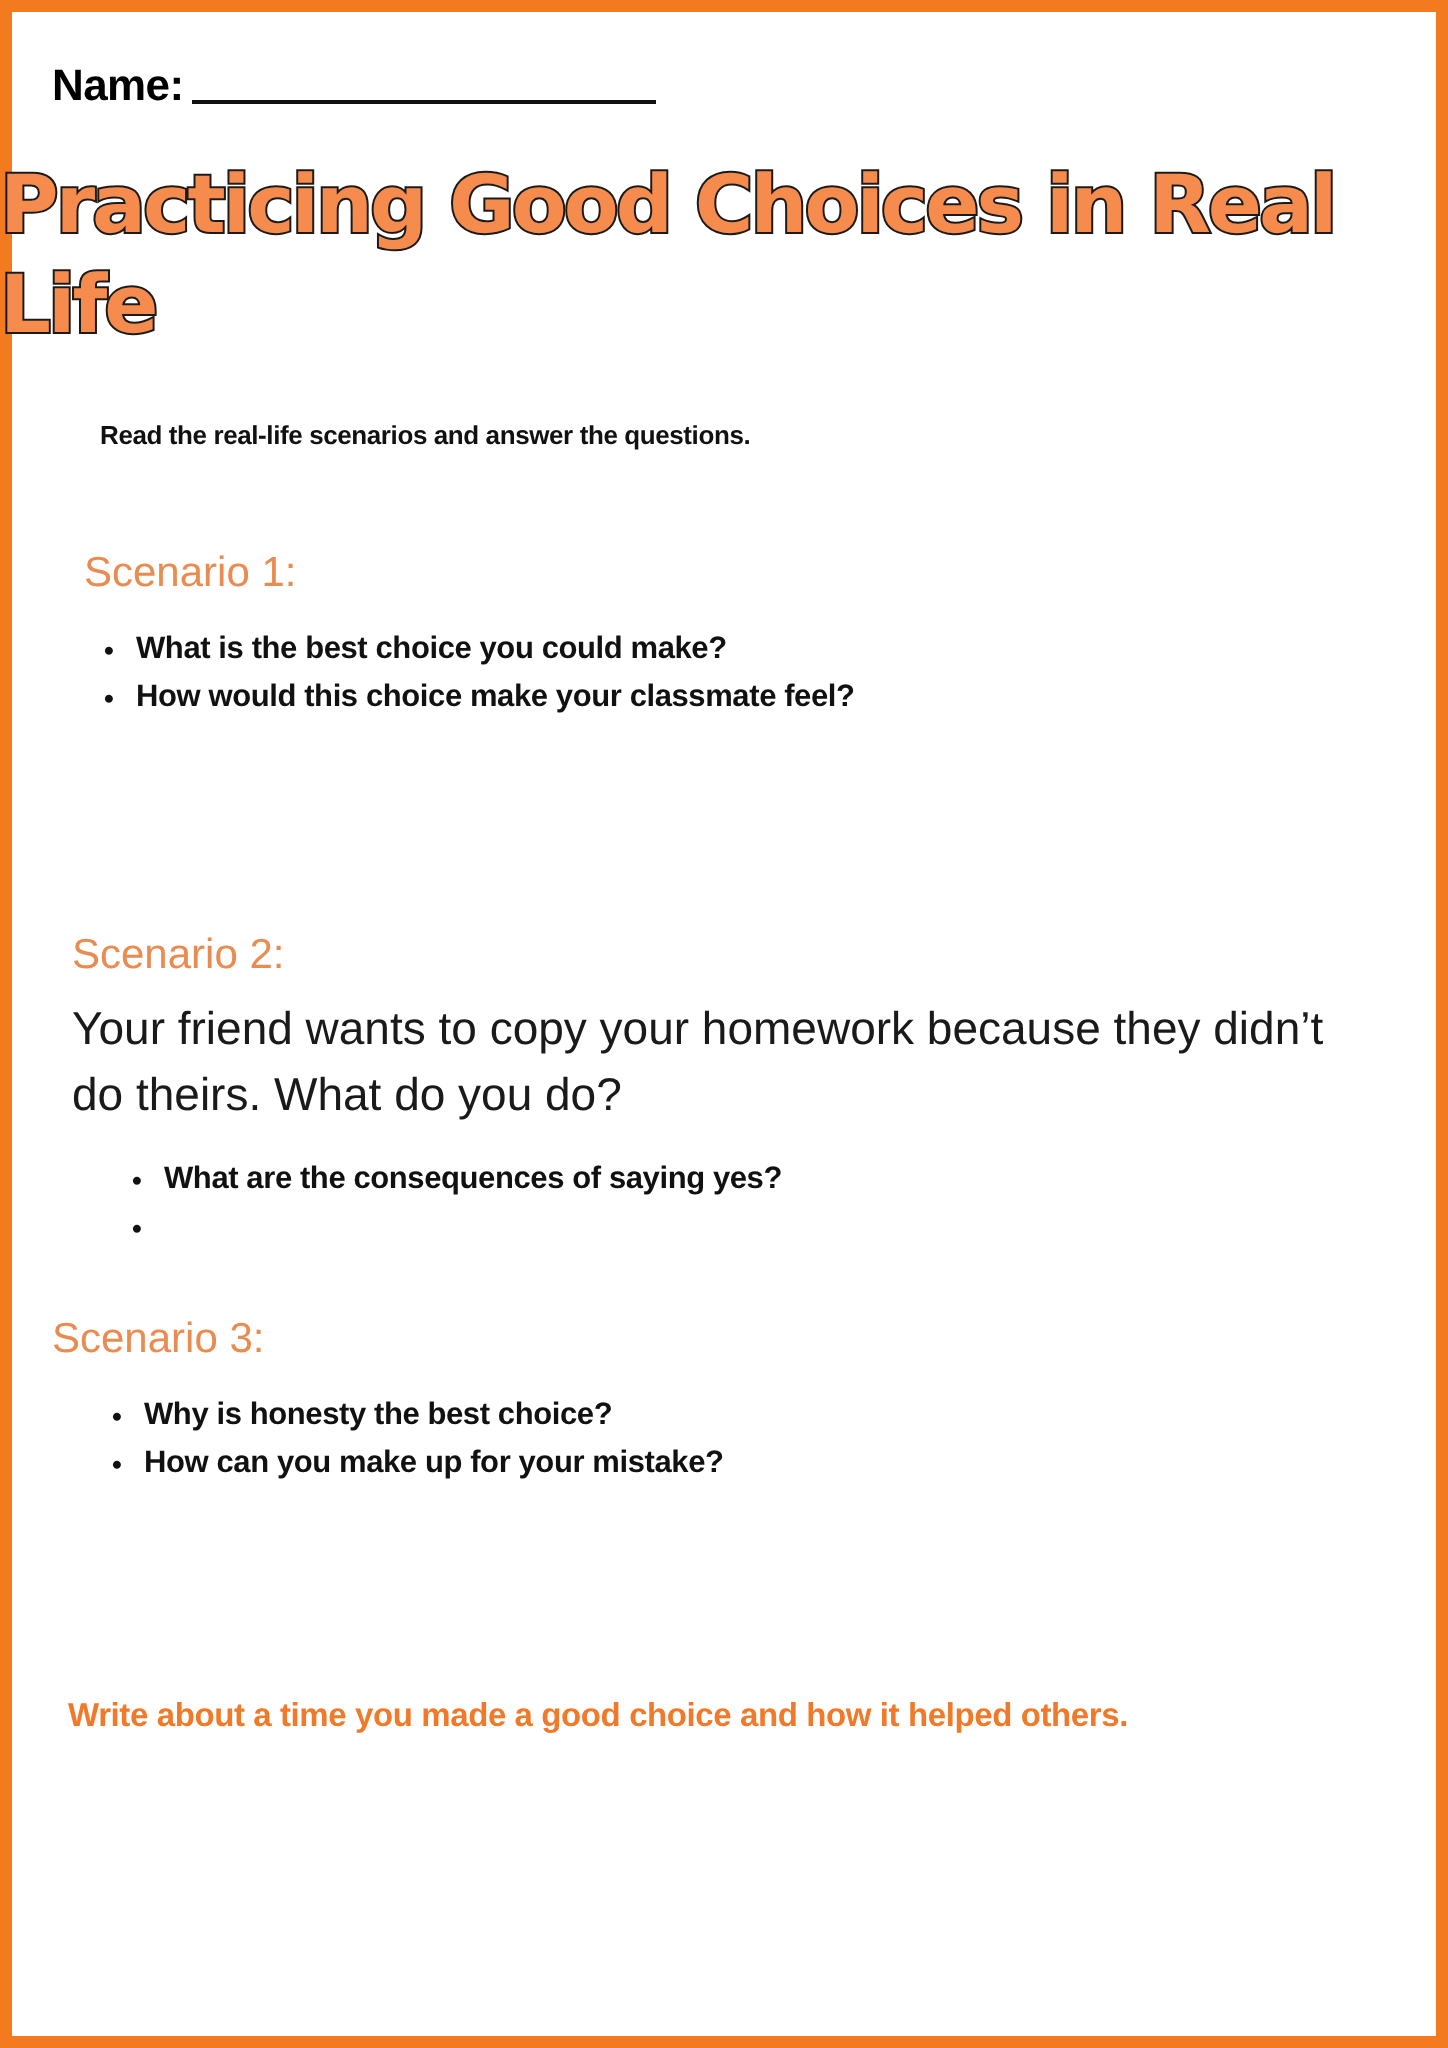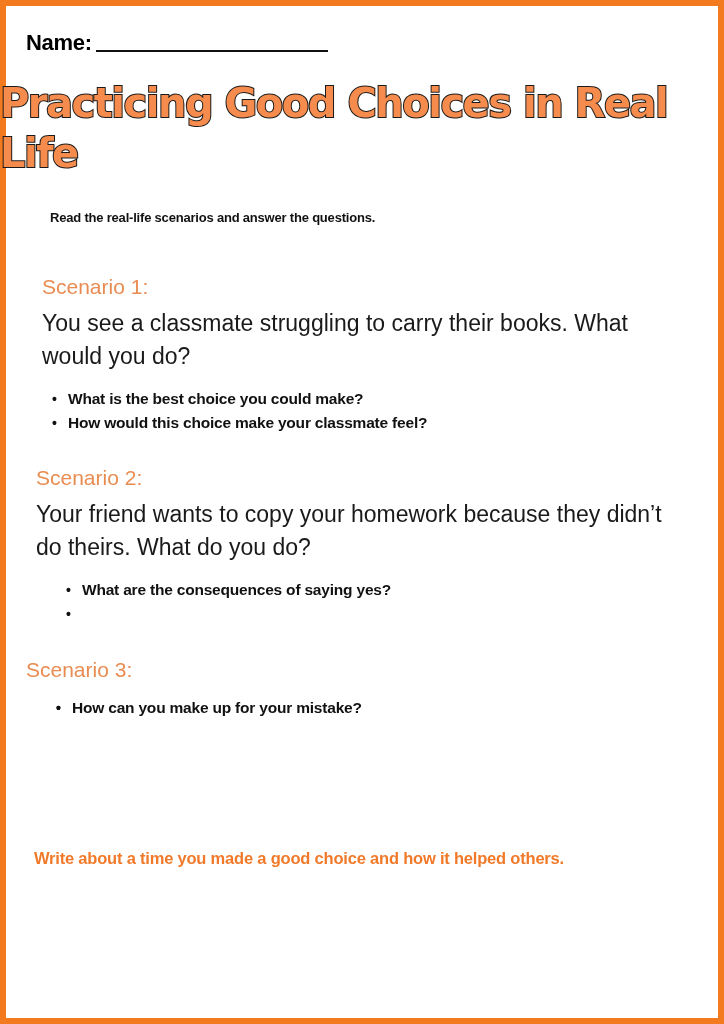--- a/index.html
+++ b/index.html
@@ -85,37 +85,36 @@
   <span class="name-label">Name:</span>
   <span class="name-line"></span>
 </div>
 
 <div class="title">Practicing Good Choices in Real Life</div>
 
 <div class="instructions">Read the real-life scenarios and answer the questions.</div>
 
 <div class="scenario" id="s1">
   <div class="scenario-heading">Scenario 1:</div>
-  <p class="scenario-text">You see a classmate struggling to carry their books. What would you do?</p>
   <ul class="questions">
     <li><span class="bullet">•</span><span>What is the best choice you could make?</span></li>
     <li><span class="bullet">•</span><span>How would this choice make your classmate feel?</span></li>
   </ul>
 </div>
 
 <div class="scenario" id="s2">
   <div class="scenario-heading">Scenario 2:</div>
   <p class="scenario-text">Your friend wants to copy your homework because they didn’t do theirs. What do you do?</p>
   <ul class="questions">
     <li><span class="bullet">•</span><span>What are the consequences of saying yes?</span></li>
     <li><span class="bullet">•</span></li>
   </ul>
 </div>
 
 <div class="scenario" id="s3">
   <div class="scenario-heading">Scenario 3:</div>
   <ul class="questions">
-    <li><span class="bullet">•</span></li>
+    <li><span class="bullet">•</span><span>Why is honesty the best choice?</span></li>
     <li><span class="bullet">•</span><span>How can you make up for your mistake?</span></li>
   </ul>
 </div>
 
 <div class="prompt">Write about a time you made a good choice and how it helped others.</div>
 
 </body></html>

